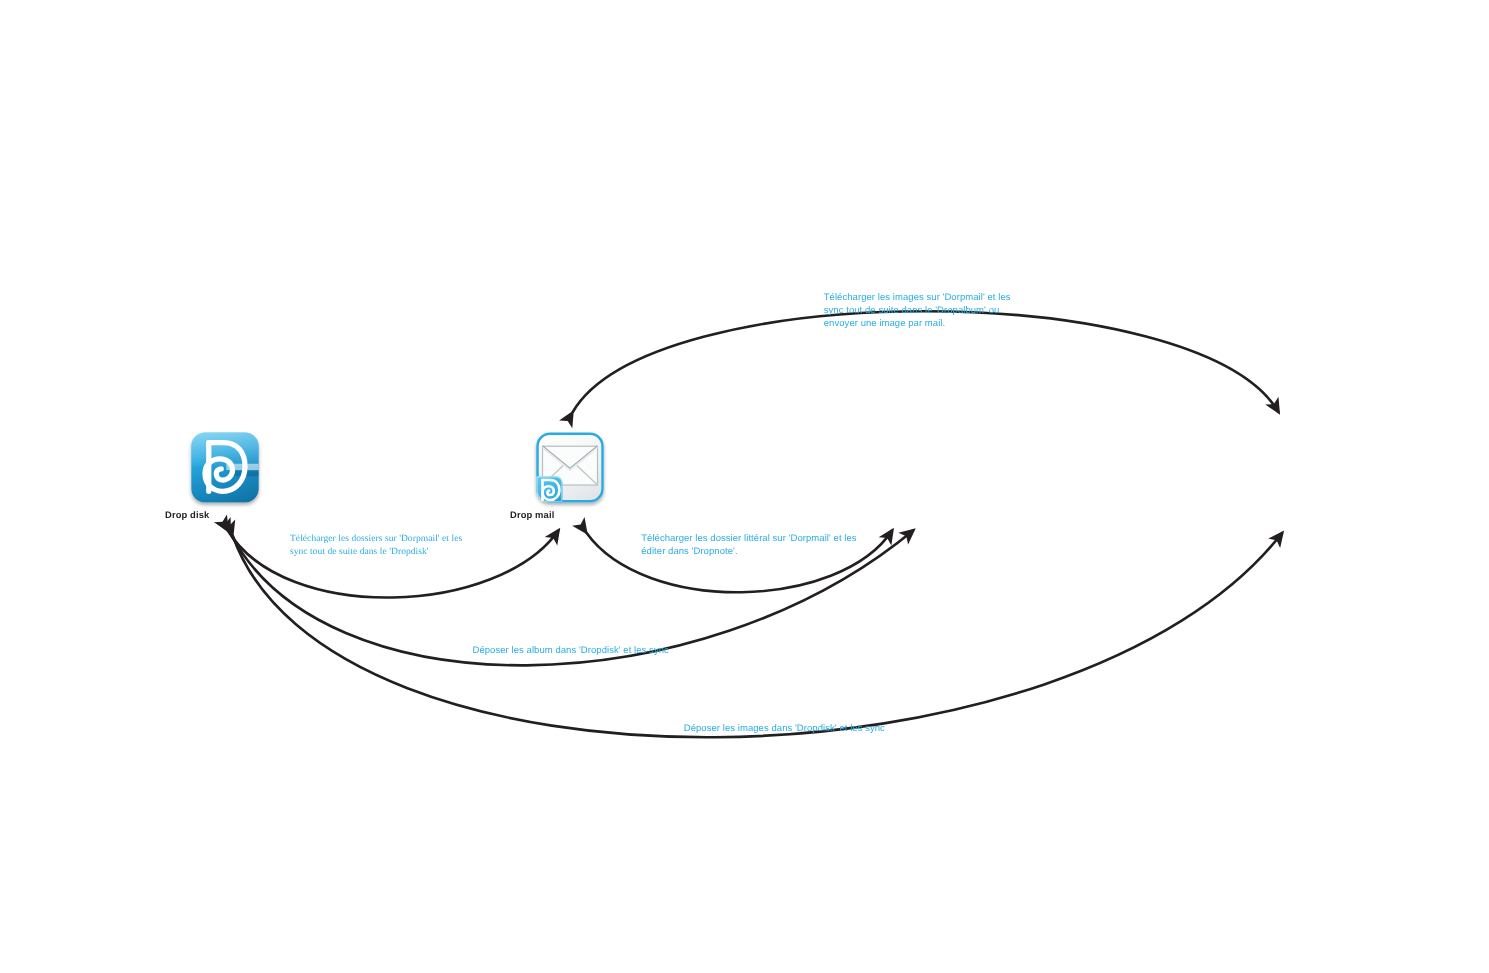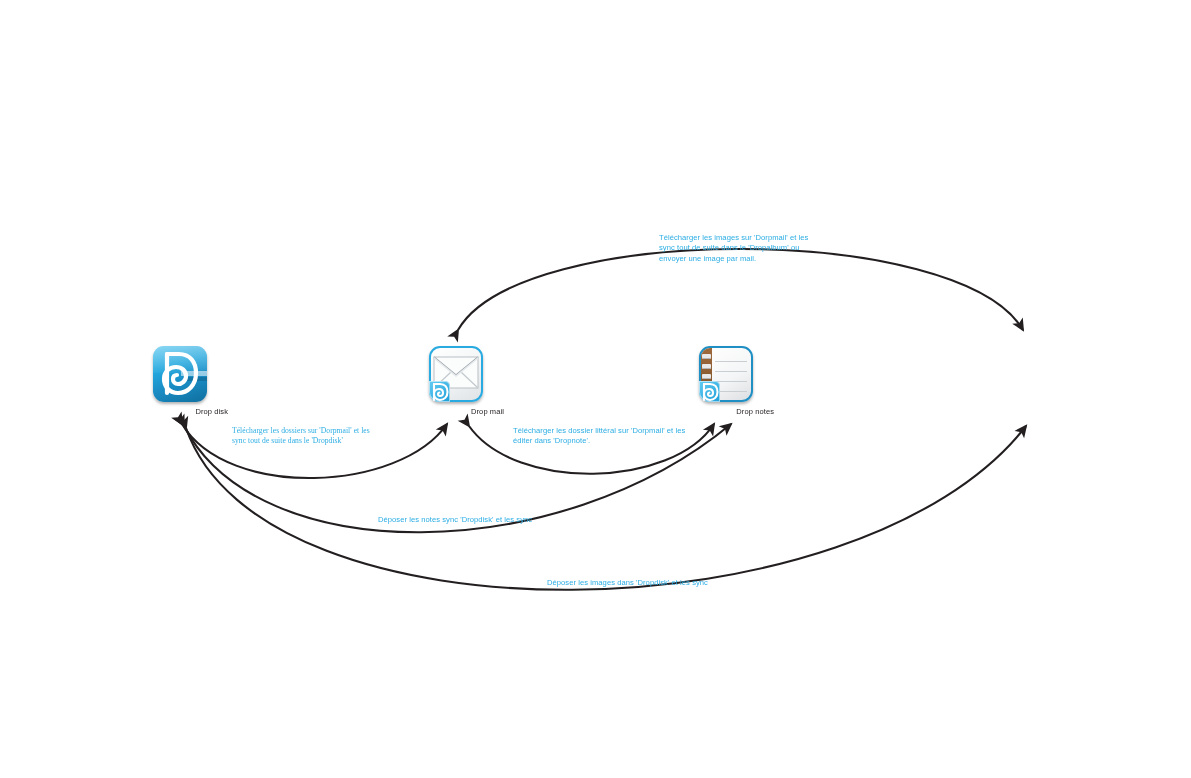--- a/index.html
+++ b/index.html
@@ -28,21 +28,22 @@
     left: 0;
     top: 0;
     width: 1191px;
     height: 778px;
     pointer-events: none;
   }
   
   .node {
     position: absolute;
     width: 96px;
-    text-align: right;
+    text-align: left;
+    font-weight: bold;
   }
   .icon-box {
     position: relative;
     width: 54px;
     height: 56px;
     margin: 0 auto;
   }
   .node-label {
     margin-top: 5px;
     font-size: 7.5px;
@@ -259,51 +260,29 @@
       <div class="badge">
         <svg viewBox="0 0 21 21" width="21" height="21">
           <path d="M5,3 L11,3 C16,3 18.5,6.5 18.5,11 C18.5,16 15,19 11,19 C7.5,19 5,16.5 5,13 C5,10 7,8 10,8 C12.5,8 14,9.8 14,12 C14,13.8 12.7,15 11,15 C9.8,15 9,14.2 9,13.1 C9,12.3 9.5,11.6 10.4,11.5" fill="none" stroke="#ffffff" stroke-width="2.1" stroke-linecap="round" stroke-linejoin="round"></path>
           <path d="M5,3 L5,19" fill="none" stroke="#ffffff" stroke-width="2.1" stroke-linecap="round"></path>
         </svg>
       </div>
     </div>
     <div class="node-label">Drop mail</div>
   </div>
 
-  <div class="node" style="left:678px; top:346px;">
-    <div class="icon-box">
-      <div class="tile tile-notes">
-        <div class="notes-spine"></div>
-        <div class="notes-ring" style="top:6px;"></div>
-        <div class="notes-ring" style="top:16px;"></div>
-        <div class="notes-ring" style="top:26px;"></div>
-        <div class="notes-ring" style="top:36px;"></div>
-        <div class="notes-line" style="top:13px;"></div>
-        <div class="notes-line" style="top:23px;"></div>
-        <div class="notes-line" style="top:33px;"></div>
-        <div class="notes-line" style="top:43px;"></div>
-      </div>
-      <div class="badge">
-        <svg viewBox="0 0 21 21" width="21" height="21">
-          <path d="M5,3 L11,3 C16,3 18.5,6.5 18.5,11 C18.5,16 15,19 11,19 C7.5,19 5,16.5 5,13 C5,10 7,8 10,8 C12.5,8 14,9.8 14,12 C14,13.8 12.7,15 11,15 C9.8,15 9,14.2 9,13.1 C9,12.3 9.5,11.6 10.4,11.5" fill="none" stroke="#ffffff" stroke-width="2.1" stroke-linecap="round" stroke-linejoin="round"></path>
-          <path d="M5,3 L5,19" fill="none" stroke="#ffffff" stroke-width="2.1" stroke-linecap="round"></path>
-        </svg>
-      </div>
-    </div>
-    <div class="node-label">Drop notes</div>
-  </div>
 
 
   <div class="note" style="left:659px; top:233px; width:200px;">Télécharger les images sur 'Dorpmail' et les
 sync tout de suite dans le 'Dropalbum' ou
 envoyer une image par mail.</div>
 
   <div class="note" style="left:232px; top:426px; width:215px;font-family:Liberation Serif, serif;">Télécharger les dossiers sur 'Dorpmail' et les
 sync tout de suite dans le 'Dropdisk'</div>
 
   <div class="note" style="left:513px; top:426px; width:230px;">Télécharger les dossier littéral sur 'Dorpmail' et les
 éditer dans 'Dropnote'.</div>
 
-  <div class="note" style="left:378px; top:515px; width:240px;">Déposer les notes  sync 'Dropdisk' et les sync</div>
+  <div class="note" style="left:378px; top:515px; width:240px;">Déposer les album  dans 'Dropdisk' et les sync</div>
 
   <div class="note" style="left:547px; top:578px; width:240px;">Déposer les images  dans 'Dropdisk' et les sync</div>
 
 </div>
 
 </body></html>

